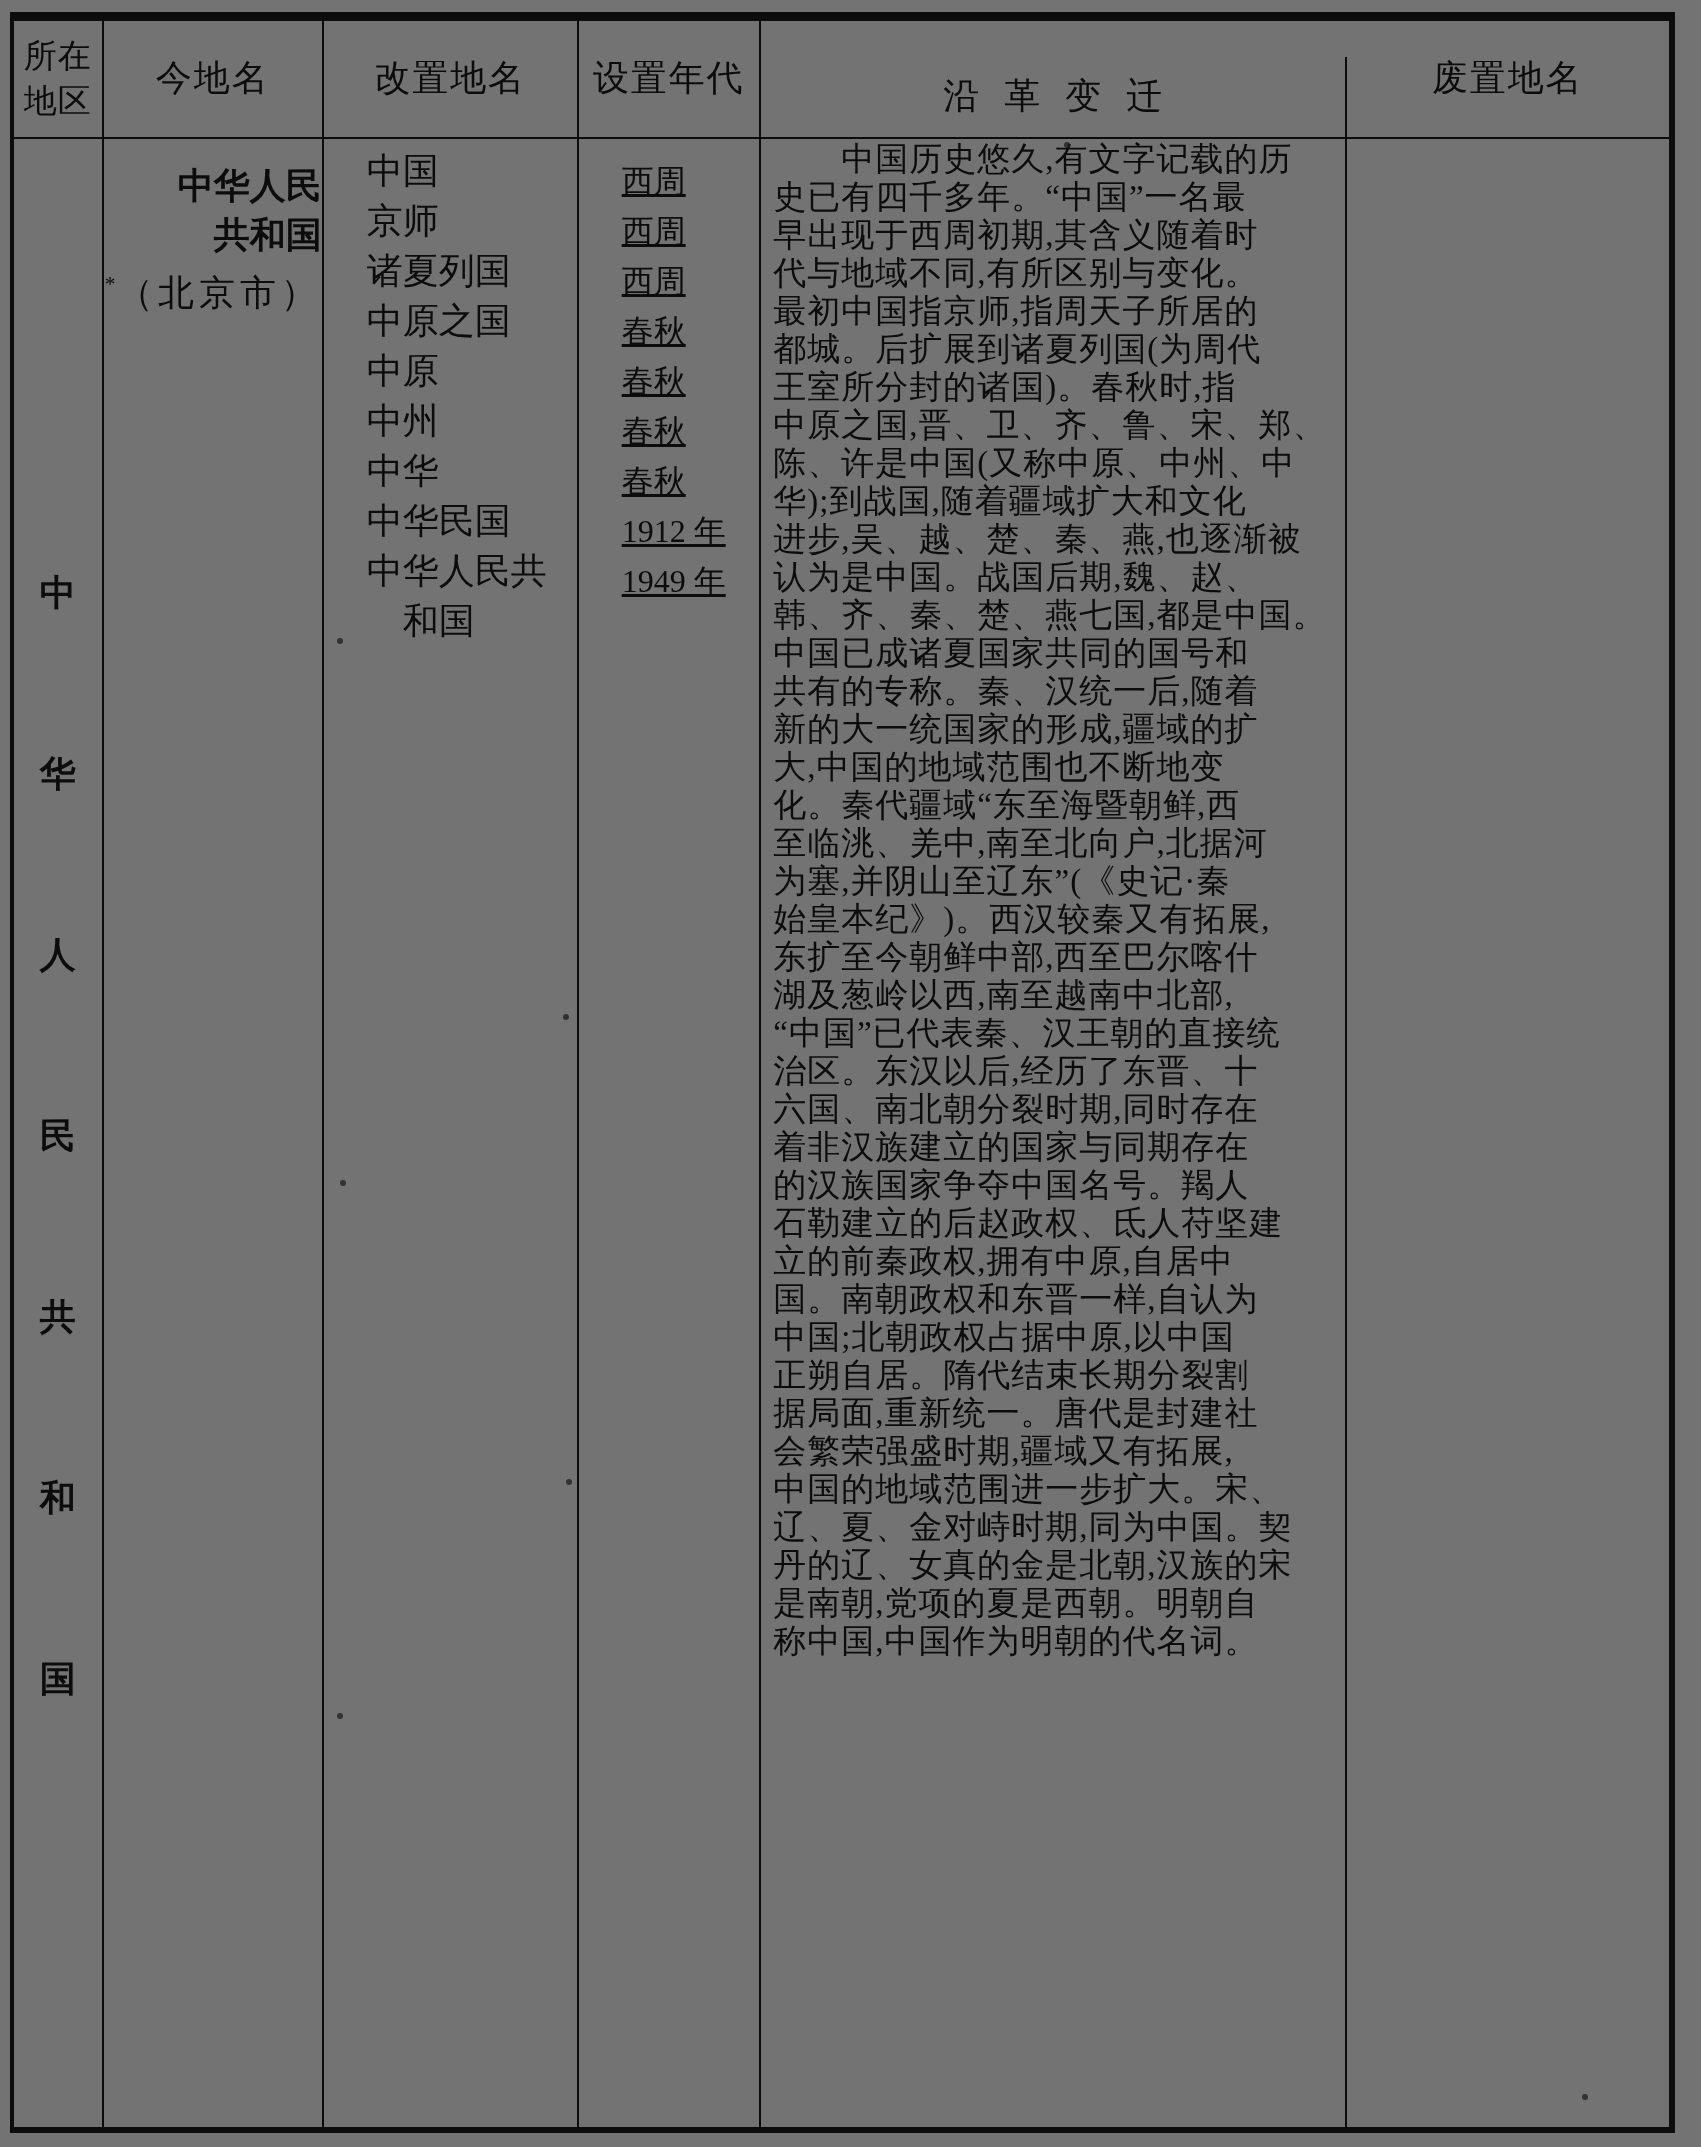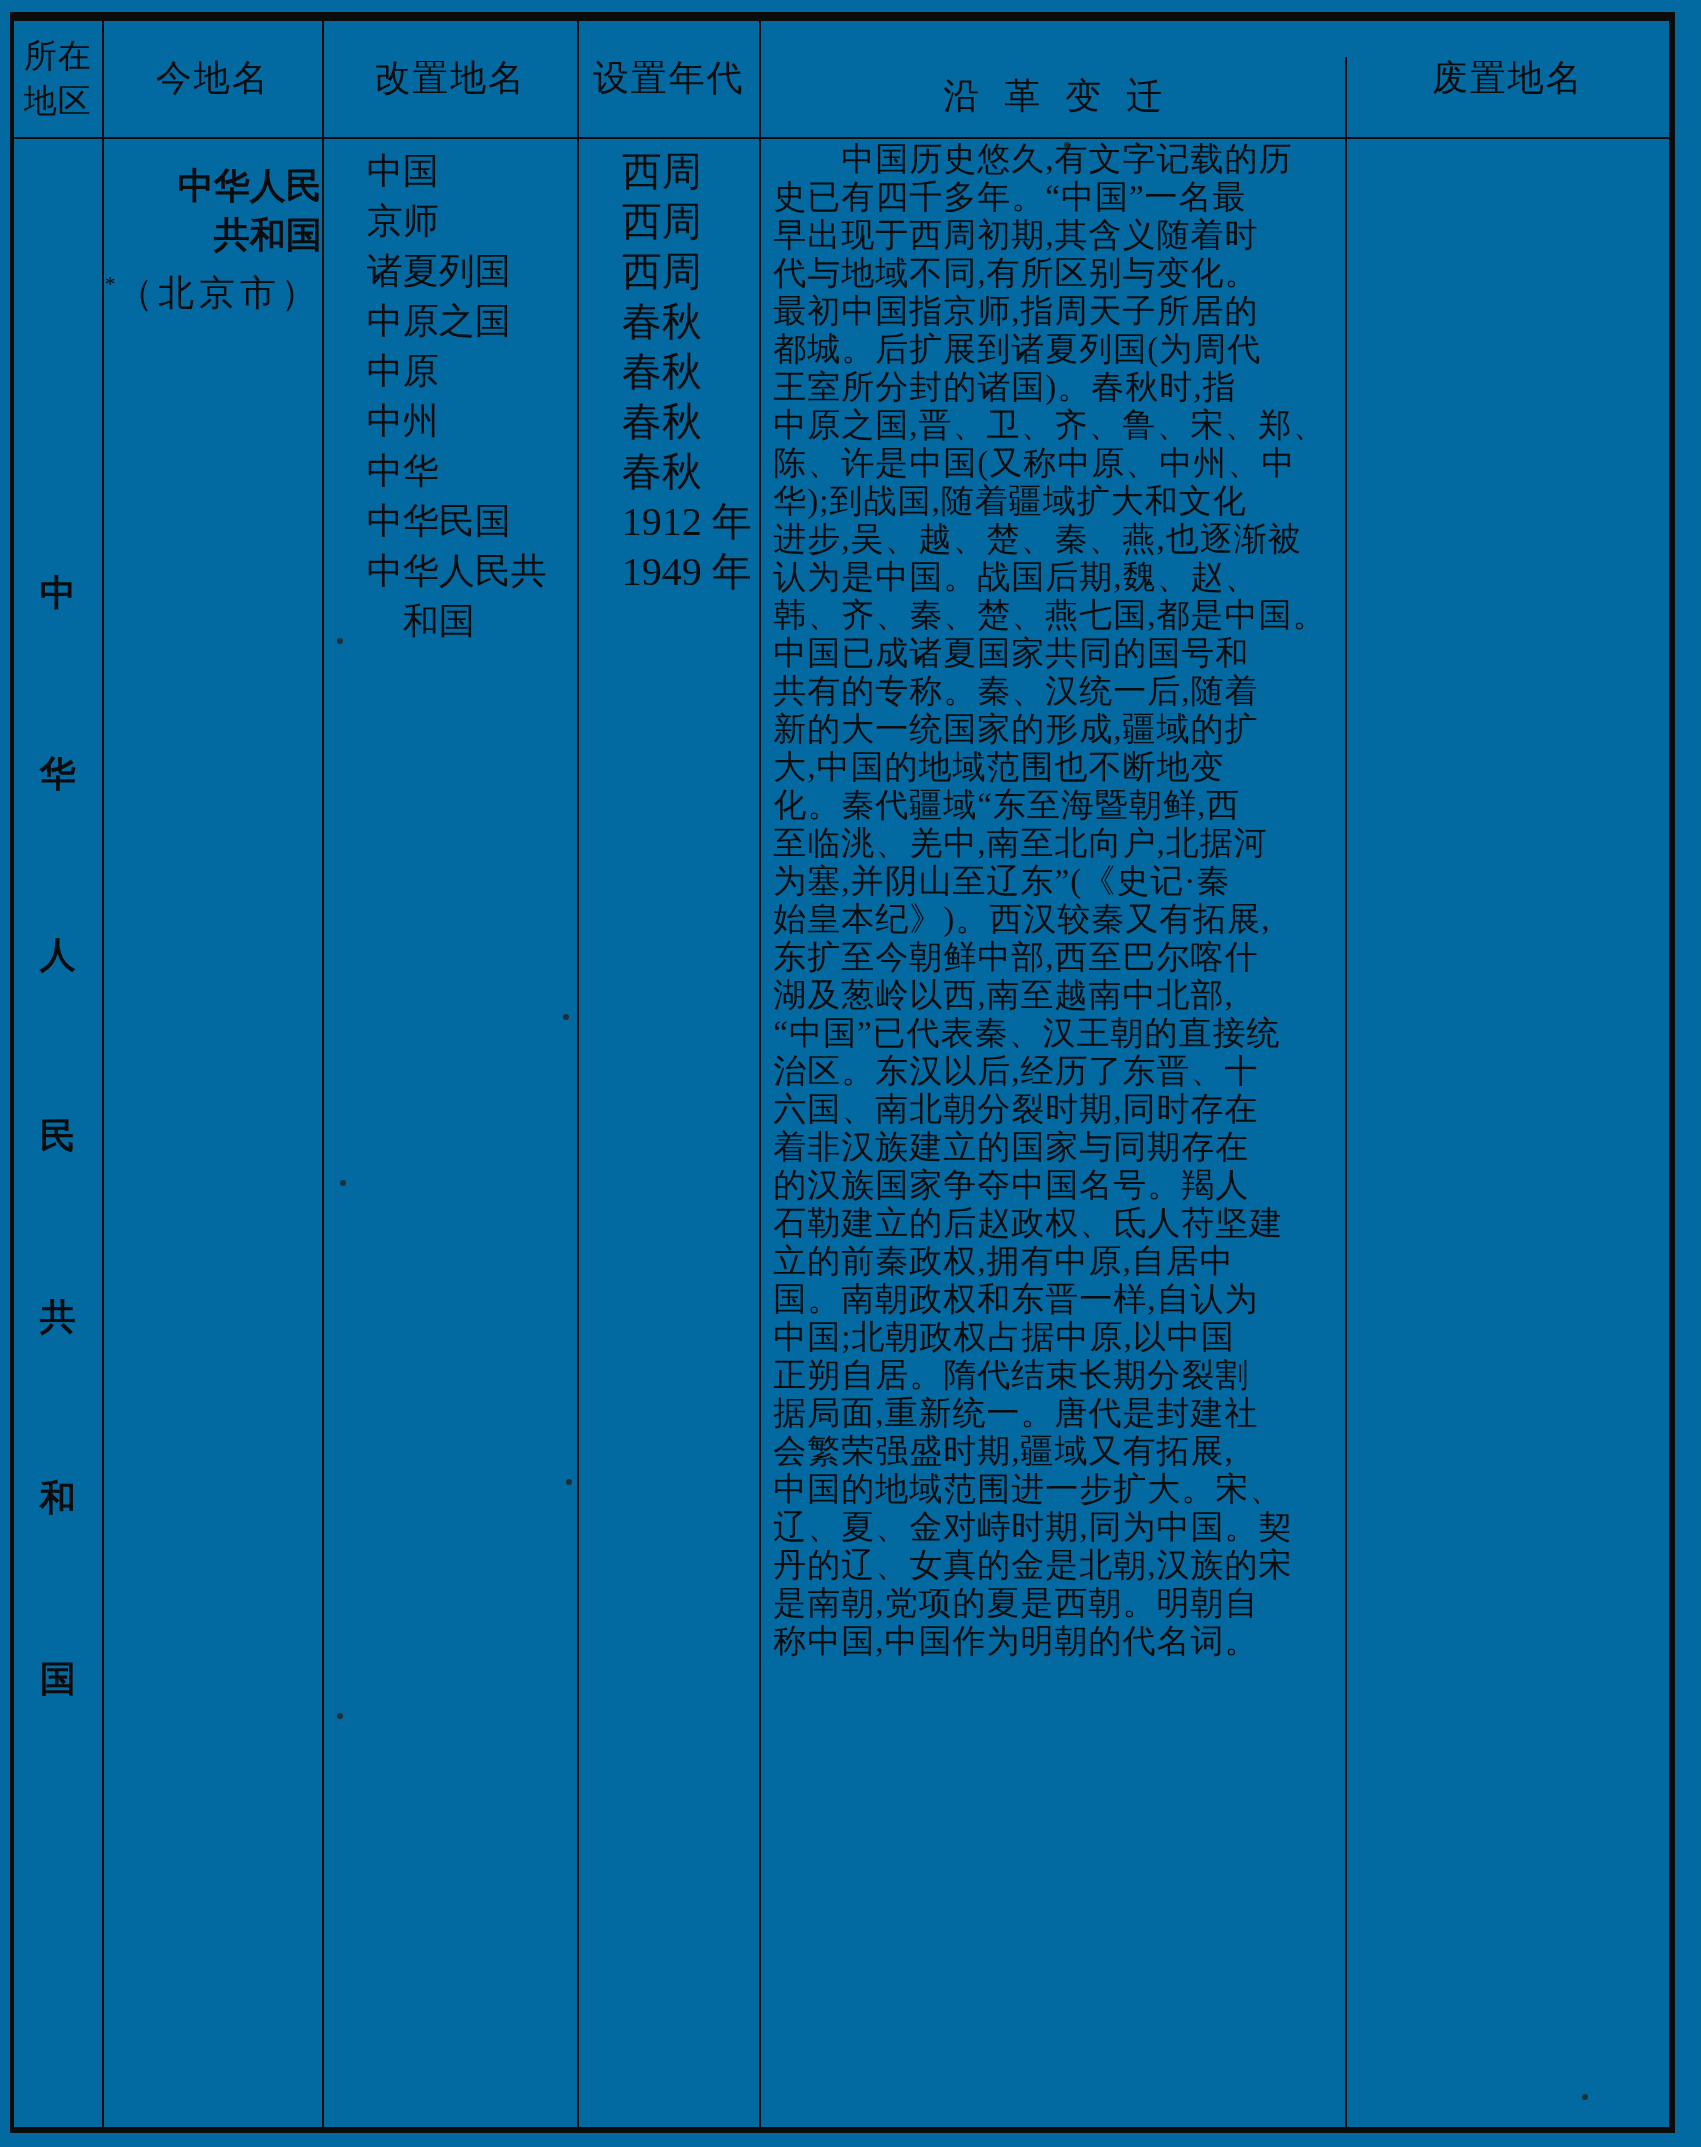--- a/index.html
+++ b/index.html
@@ -1,19 +1,19 @@
 <!DOCTYPE html>
 <html><head>
 <meta charset="utf-8">
 <style>
   html,body{margin:0;padding:0;background:#ffffff;}
   .sheet{
     position:relative;
     width:1701px;height:2147px;
-    background:#0369a1;
+    background:#737373;
     color:#0c0c0c;
     font-family:"Liberation Serif","DejaVu Serif",serif;
     overflow:hidden;
   }
   .tbl{
     position:absolute;left:9.7px;top:11.6px;
     width:1665px;height:2121px;
     box-sizing:border-box;
     border:4.9px solid #0c0c0c;
     border-top-width:9.7px;
@@ -30,21 +30,21 @@
   .h-region{font-size:33px;line-height:45px;white-space:pre-line;text-align:center;letter-spacing:1px;}
   .h-evolution{letter-spacing:25px;text-indent:25px;margin-top:36px;}
   
   .b-region{display:flex;flex-direction:column;align-items:center;padding-top:436px;gap:145px;
             font-size:36px;font-weight:bold;}
   .b-region span{height:36px;line-height:36px;}
   .b-current{text-align:right;font-size:36px;line-height:49px;padding-top:23px;font-weight:bold;}
   .b-current .note{letter-spacing:4.9px;font-weight:normal;}
   .b-current .marker{font-size:21.3px;vertical-align:13.6px;letter-spacing:0;margin-right:1.9px;}
   .b-renamed{font-size:36px;line-height:50px;padding:7.8px 0 0 43px;white-space:pre-line;}
-  .b-era{font-size:40px;line-height:50px;padding:8px 0 0 43px;white-space:pre-line;}
+  .b-era{font-size:32px;line-height:50px;padding:17px 0 0 43px;white-space:pre-line;text-decoration:underline;}
   .b-evolution{font-size:33px;line-height:38px;padding:1.9px 11.6px 0 12.6px;white-space:pre-line;
                letter-spacing:1px;text-align:justify;}
   .b-abolished{}
   
   .speck{position:absolute;width:5.8px;height:5.8px;background:#222;border-radius:50%;opacity:.8;}
 </style>
 </head>
 <body>
 
 <div class="sheet">

